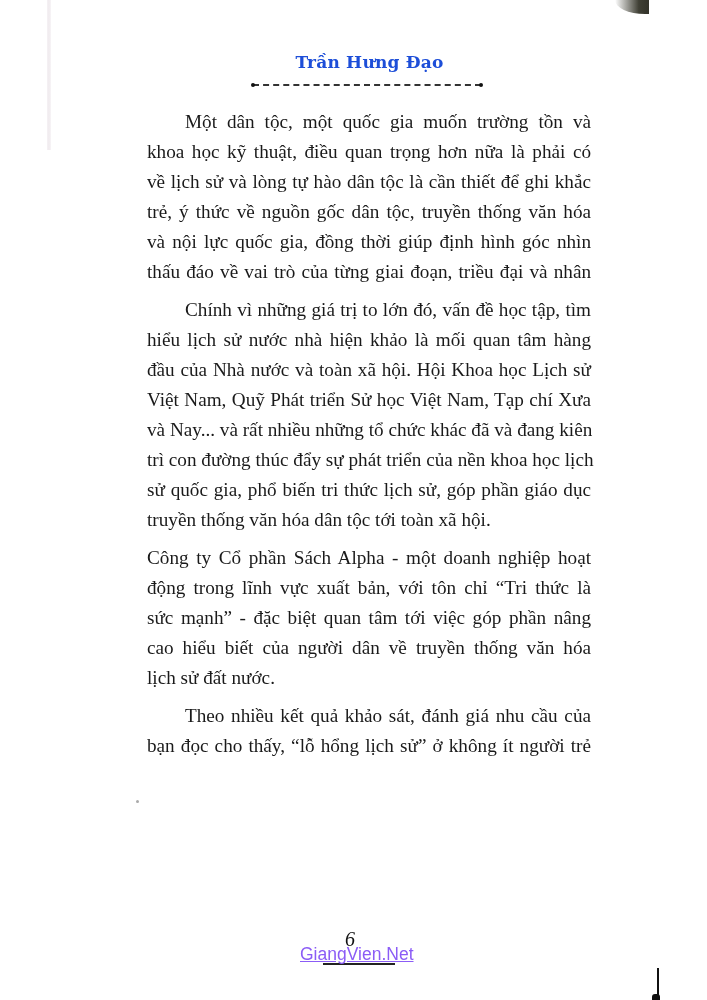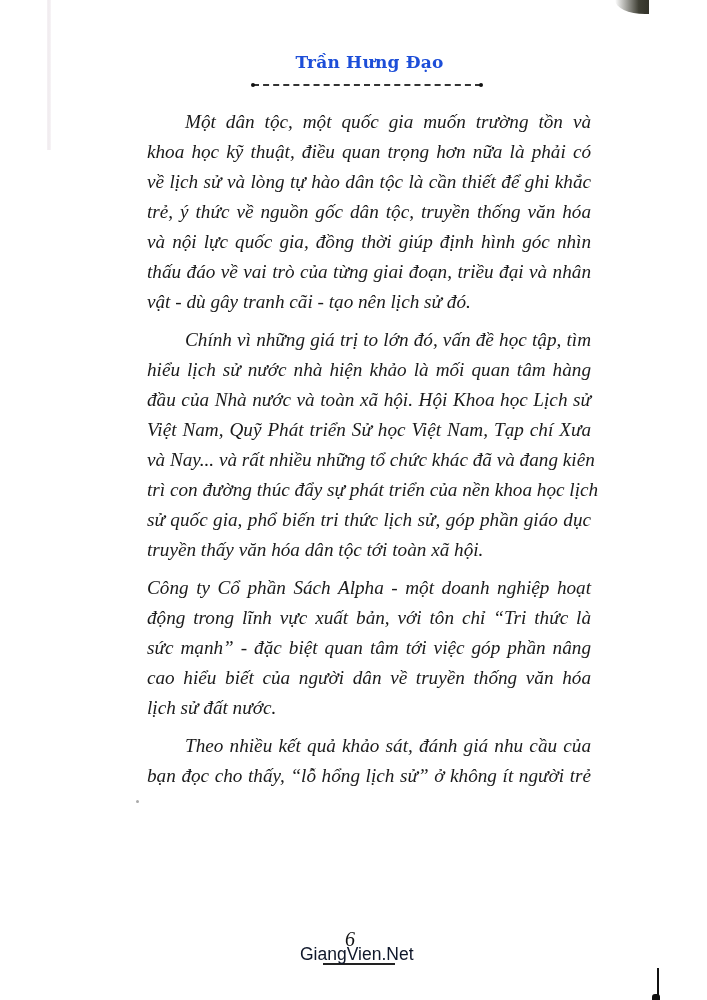--- a/index.html
+++ b/index.html
@@ -32,35 +32,35 @@
   }
   .head-rule .dot { position: absolute; top: -3px; width: 4px; height: 4px; background: #111; border-radius: 50%; }
   .head-rule .dot.l { left: -2px; }
   .head-rule .dot.r { right: -2px; }
 
   .body-text {
     position: absolute; left: 147px; width: 444px; top: 107px;
     font-size: 19.2px; line-height: 30px;
   }
   .para { margin: 0 0 8px 0; text-align: justify; }
-  .line { display: block; white-space: nowrap; text-align-last: justify; text-align: justify; font-style: italic; }
+  .line { display: block; white-space: nowrap; text-align-last: justify; text-align: justify; }
   .line.first { text-indent: 38px; }
   .line.last { text-align-last: left; }
 
   .page-number {
     position: absolute; top: 928px; left: 345px;
     font-size: 20px; font-style: italic; color: #111;
   }
   .page-ornament {
     position: absolute; top: 963px; left: 323px; width: 72px; height: 2px; background: #222;
   }
   .watermark {
     position: absolute; top: 944px; left: 300px;
     font-family: "Liberation Sans", "DejaVu Sans", sans-serif;
-    font-size: 17.5px; color: #0f172a;
+    font-size: 17.5px; color: #8b5cf6; text-decoration: underline;
   }
   .bottom-mark {
     position: absolute; left: 657px; top: 968px; width: 2px; height: 32px; background: #111;
   }
   .bottom-mark-foot {
     position: absolute; left: 652px; top: 994px; width: 8px; height: 6px; background: #111; border-radius: 3px 3px 0 0;
   }
   .margin-speck {
     position: absolute; left: 136px; top: 800px; width: 3px; height: 3px; border-radius: 50%; background: #aaa;
   }
@@ -78,31 +78,30 @@
 </div>
 
 <div class="body-text">
   <p class="para">
     <span class="line first">Một dân tộc, một quốc gia muốn trường tồn và</span>
     <span class="line">khoa học kỹ thuật, điều quan trọng hơn nữa là phải có</span>
     <span class="line">về lịch sử và lòng tự hào dân tộc là cần thiết để ghi khắc</span>
     <span class="line">trẻ, ý thức về nguồn gốc dân tộc, truyền thống văn hóa</span>
     <span class="line">và nội lực quốc gia, đồng thời giúp định hình góc nhìn</span>
     <span class="line">thấu đáo về vai trò của từng giai đoạn, triều đại và nhân</span>
-    <span class="line last">vật - dù gây tranh cãi - tạo nên lịch sử đó.</span>
   </p>
   <p class="para">
     <span class="line first">Chính vì những giá trị to lớn đó, vấn đề học tập, tìm</span>
     <span class="line">hiểu lịch sử nước nhà hiện khảo là mối quan tâm hàng</span>
     <span class="line">đầu của Nhà nước và toàn xã hội. Hội Khoa học Lịch sử</span>
     <span class="line">Việt Nam, Quỹ Phát triển Sử học Việt Nam, Tạp chí Xưa</span>
     <span class="line">và Nay... và rất nhiều những tổ chức khác đã và đang kiên</span>
     <span class="line">trì con đường thúc đẩy sự phát triển của nền khoa học lịch</span>
     <span class="line">sử quốc gia, phổ biến tri thức lịch sử, góp phần giáo dục</span>
-    <span class="line last">truyền thấy văn hóa dân tộc tới toàn xã hội.</span>
+    <span class="line last">truyền thống văn hóa dân tộc tới toàn xã hội.</span>
   </p>
   <p class="para">
     <span class="line">Công ty Cổ phần Sách Alpha - một doanh nghiệp hoạt</span>
     <span class="line">động trong lĩnh vực xuất bản, với tôn chỉ “Tri thức là</span>
     <span class="line">sức mạnh” - đặc biệt quan tâm tới việc góp phần nâng</span>
     <span class="line">cao hiểu biết của người dân về truyền thống văn hóa</span>
     <span class="line last">lịch sử đất nước.</span>
   </p>
   <p class="para">
     <span class="line first">Theo nhiều kết quả khảo sát, đánh giá nhu cầu của</span>

